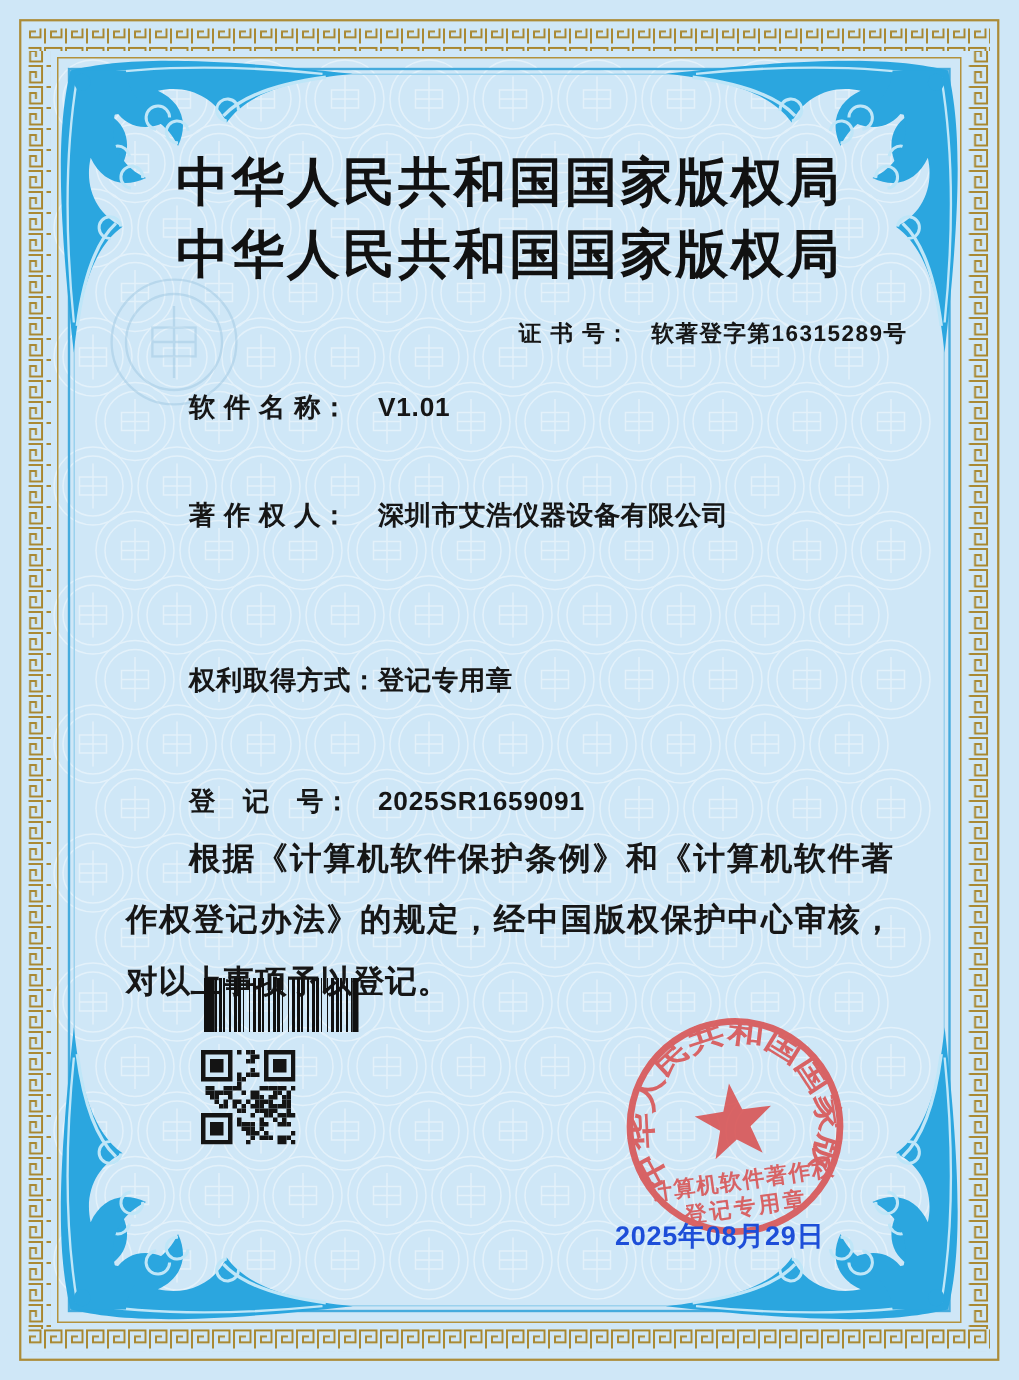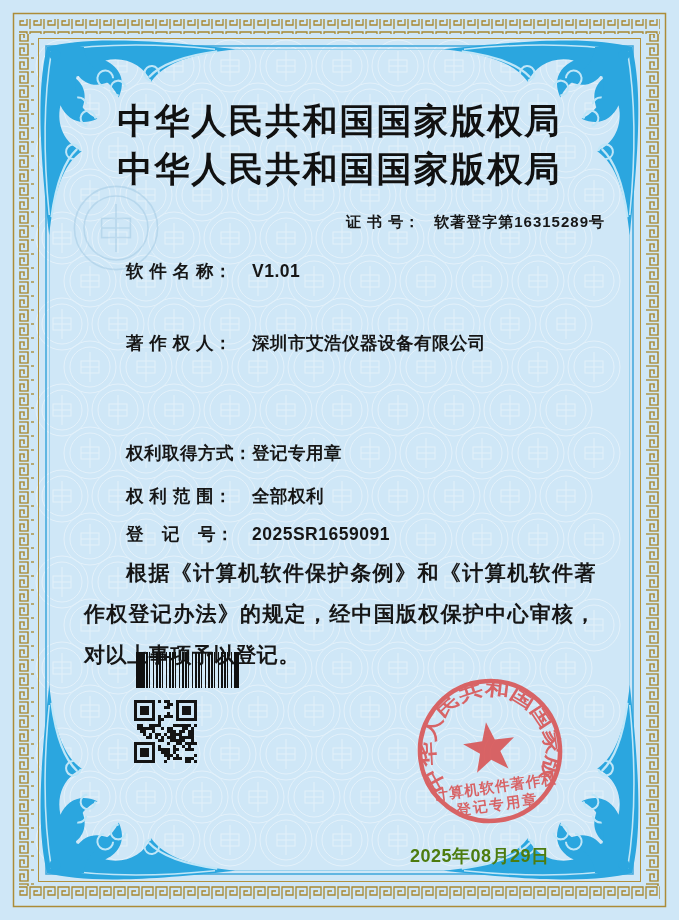--- a/index.html
+++ b/index.html
@@ -36,22 +36,22 @@
     background:
       repeating-linear-gradient(90deg,
         #101010 0 2px, rgba(0,0,0,0) 2px 3px,
         #101010 3px 5px, rgba(0,0,0,0) 5px 6px,
         #101010 6px 7px, rgba(0,0,0,0) 7px 10px,
         #101010 10px 11px, rgba(0,0,0,0) 11px 13px);
   }
   .qr{position:absolute;left:134px;top:700px;}
   .seal{position:absolute;left:402px;top:663px;}
   .date{
-    position:absolute;left:410px;top:844px;
-    font-size:18px;font-weight:bold;letter-spacing:.5px;color:#4d7c0f;
+    position:absolute;left:410px;top:812px;
+    font-size:18px;font-weight:bold;letter-spacing:.5px;color:#1d4ed8;
   }
   #wm-layer{color:#ffffff;opacity:.42;}
 </style>
 </head>
 <body>
 
 <div class="cert">
 
   <svg class="deco" width="679" height="920" aria-hidden="true">
     <defs>
@@ -311,24 +311,20 @@
   <div class="field" style="top:331px">
     <span class="flabel">著 作 权 人：</span>
     <span class="fvalue">深圳市艾浩仪器设备有限公司</span>
   </div>
 
   <div class="field" style="top:441px">
     <span class="flabel">权利取得方式：</span>
     <span class="fvalue">登记专用章</span>
   </div>
 
-  <div class="field" style="top:484px">
-    <span class="flabel">权 利 范 围：</span>
-    <span class="fvalue">全部权利</span>
-  </div>
 
   <div class="field" style="top:522px">
     <span class="flabel">登　记　号：</span>
     <span class="fvalue">2025SR1659091</span>
   </div>
 
   <p class="bodytext">根据《计算机软件保护条例》和《计算机软件著作权登记办法》的规定，经中国版权保护中心审核，对以上事项予以登记。</p>
 
   <div class="barcode"></div>
 

